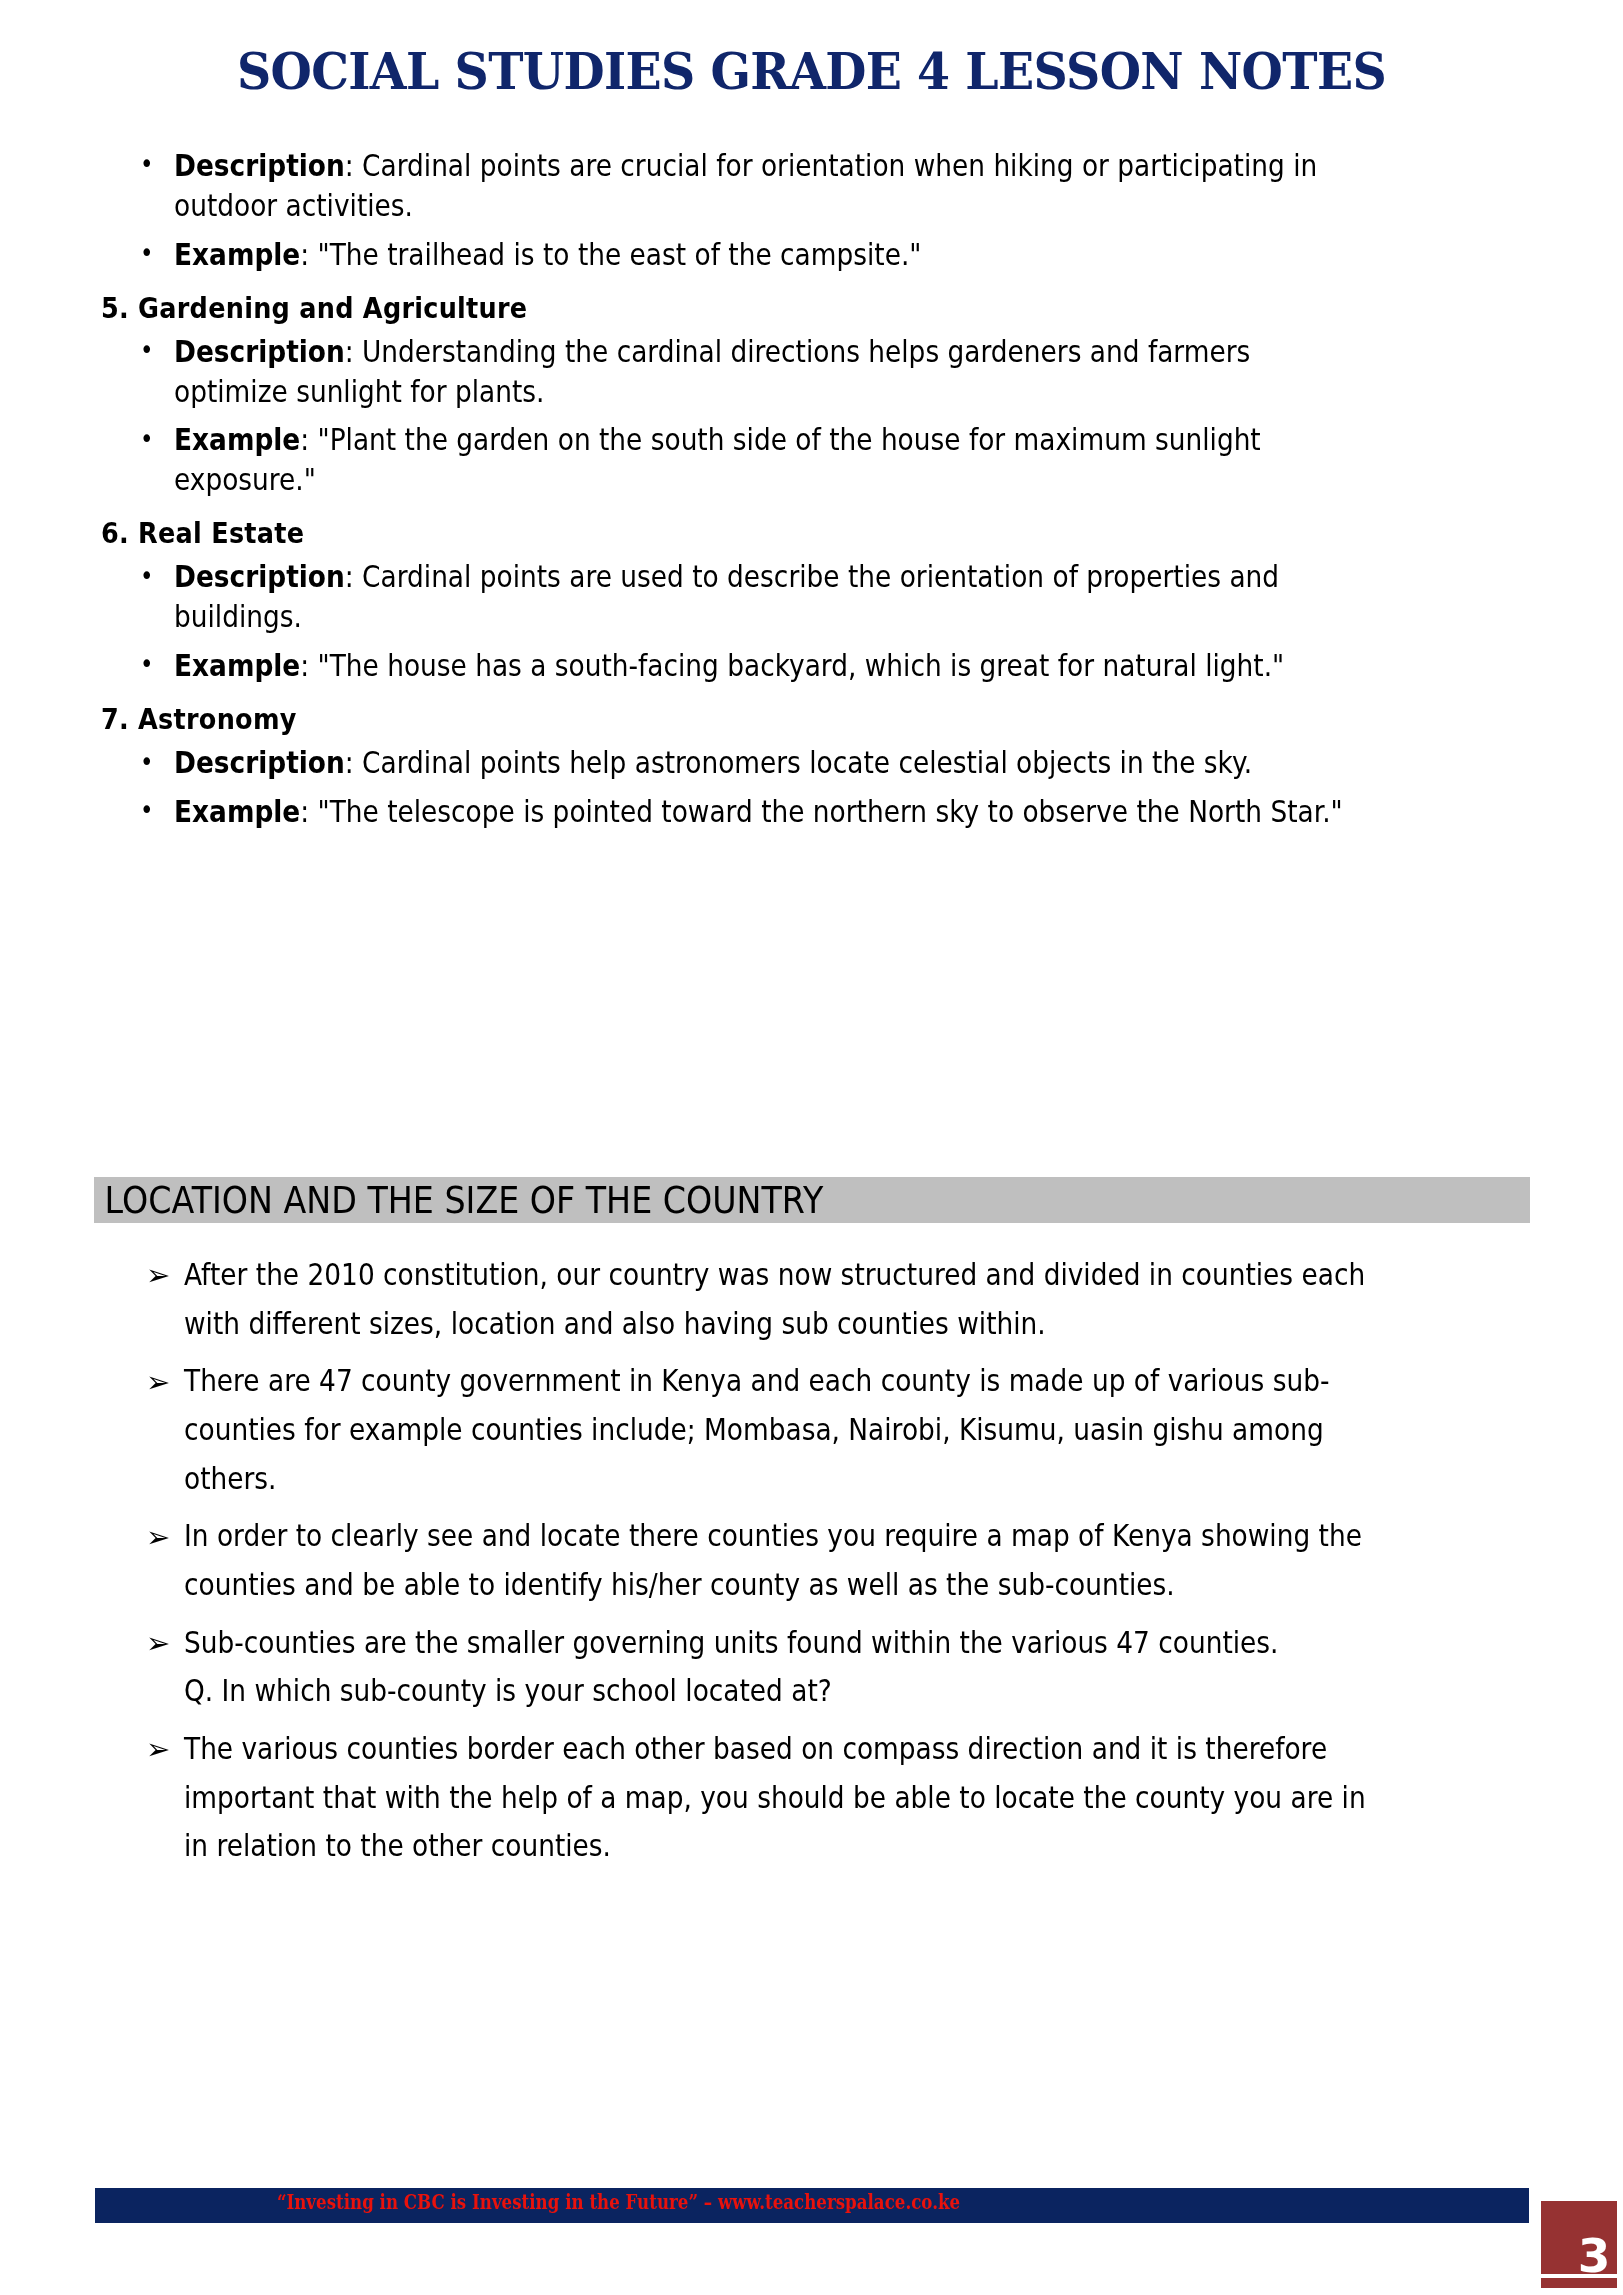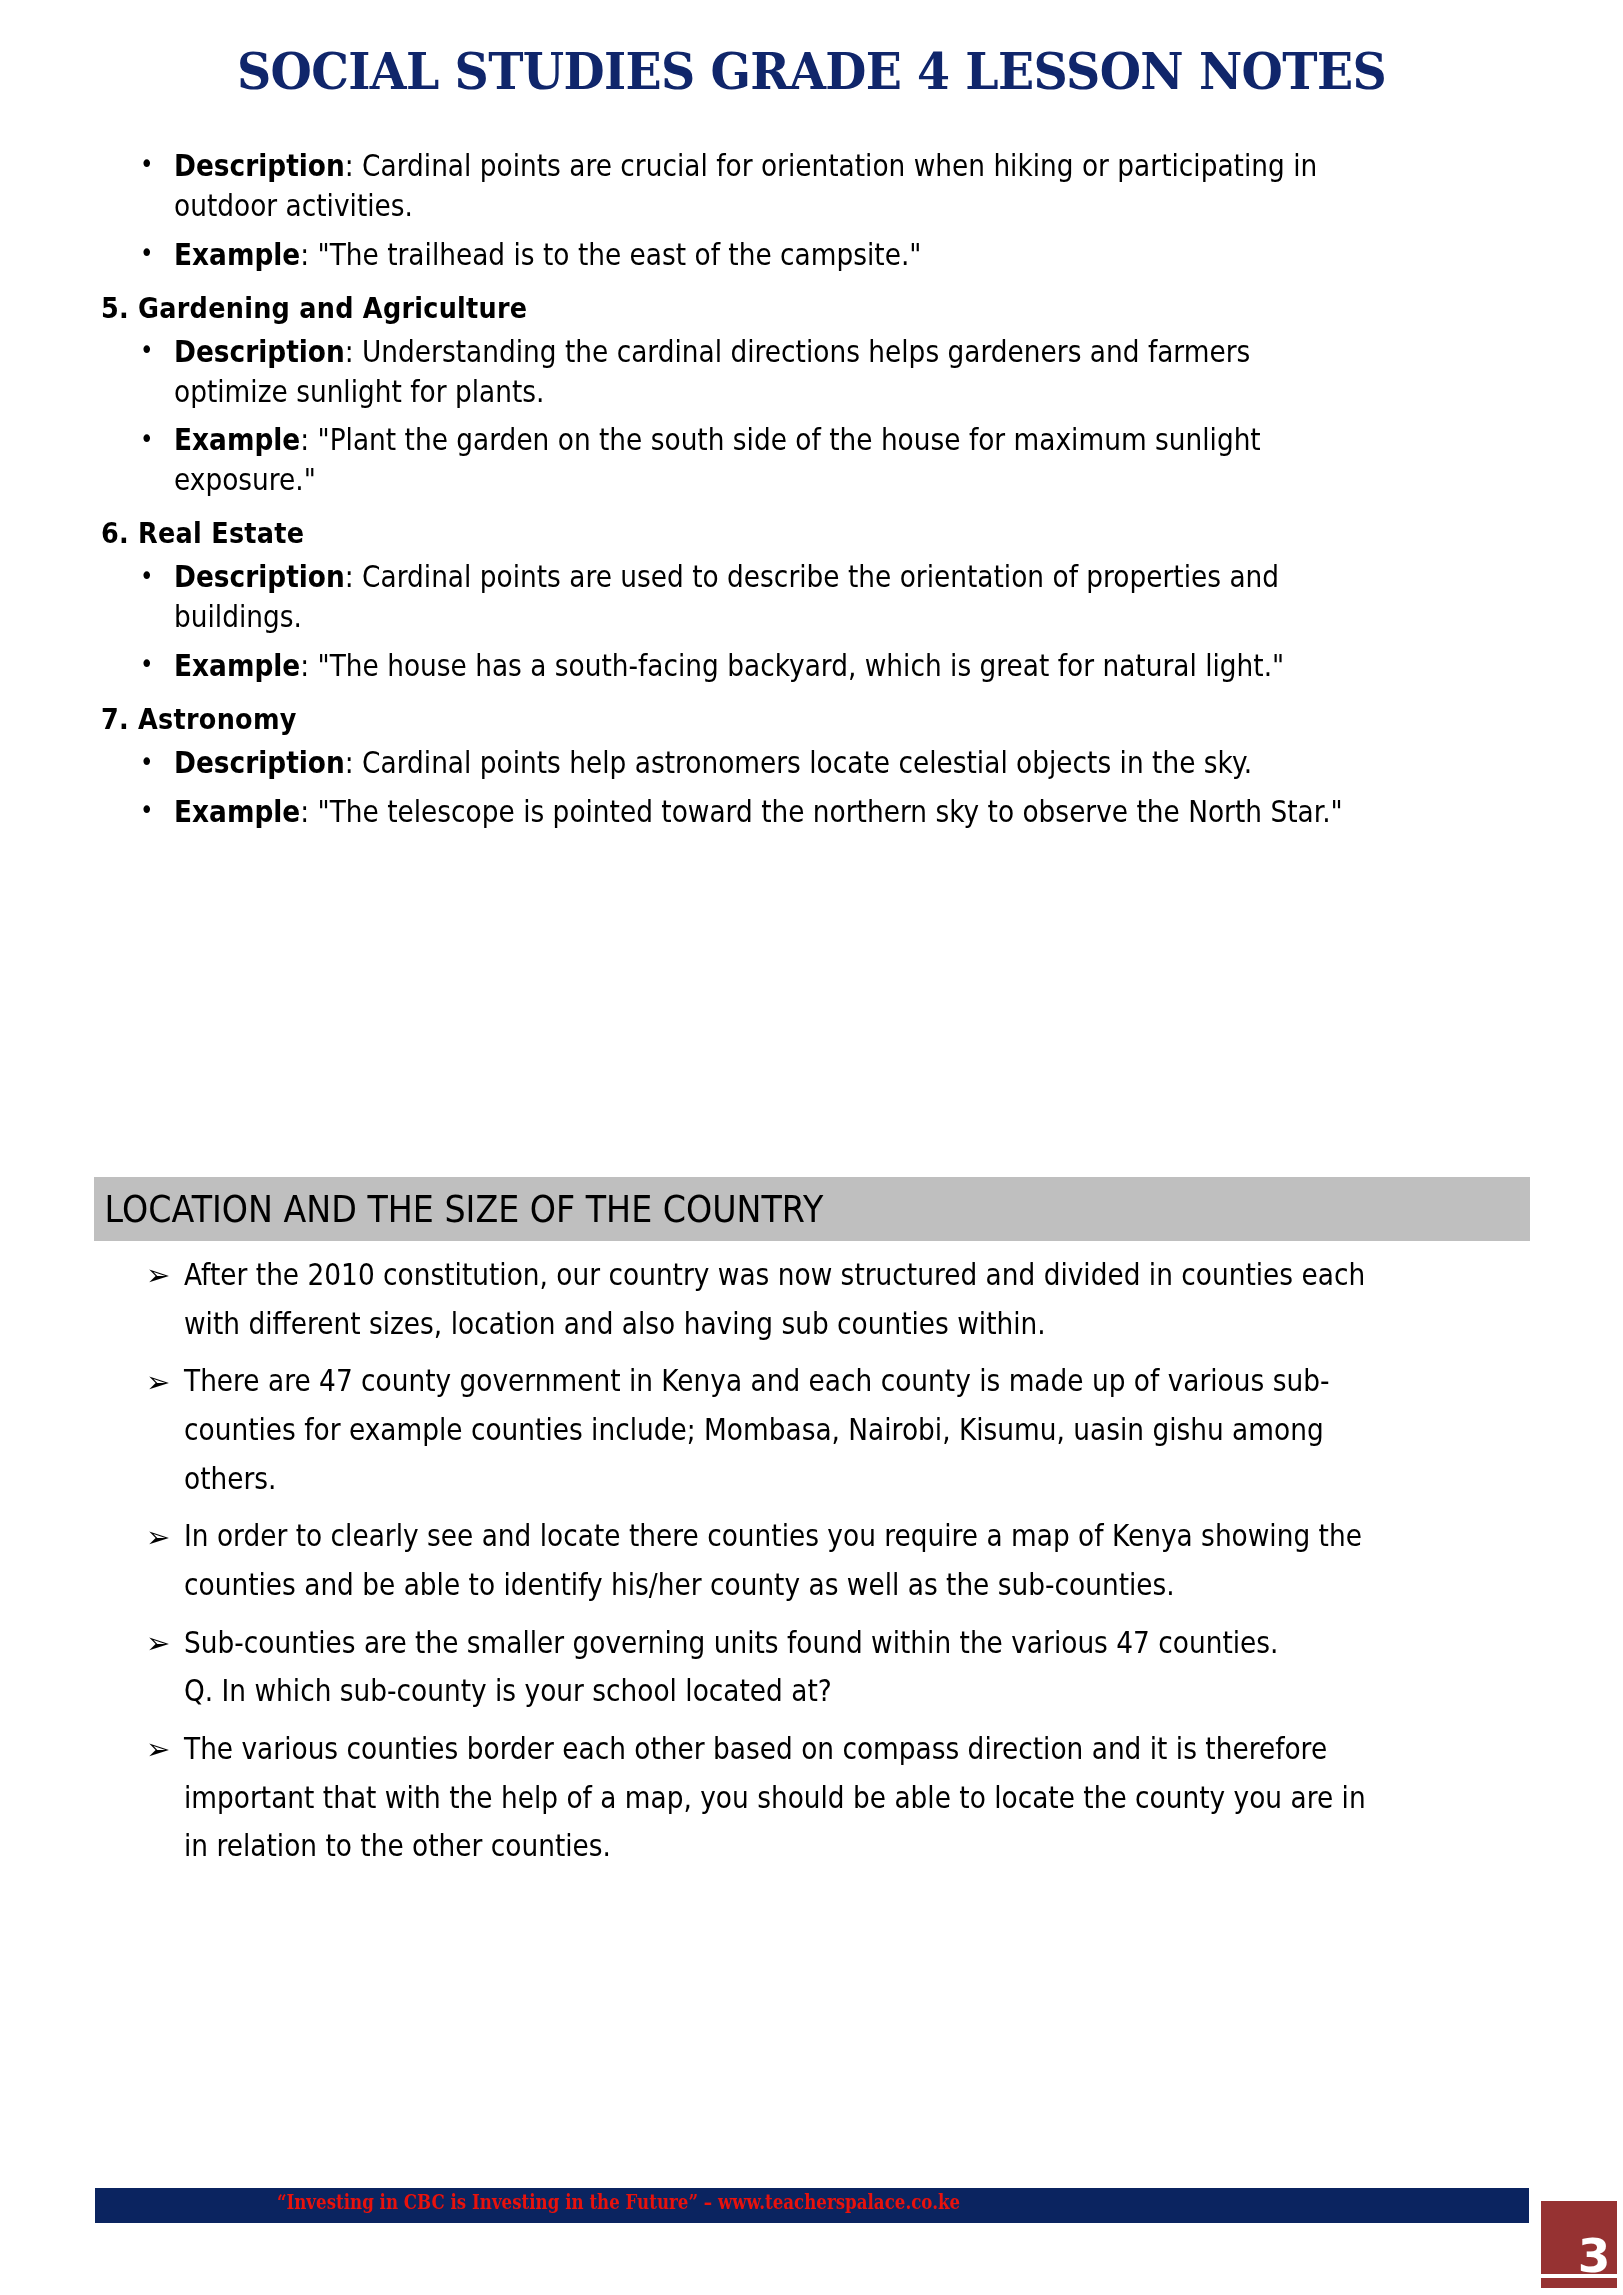--- a/index.html
+++ b/index.html
@@ -81,21 +81,21 @@
   .lbl {
     font-weight: bold;
   }
 
   
   .section-banner {
     position: absolute;
     left: 94px;
     top: 1177px;
     width: 1436px;
-    height: 64px;
+    height: 46px;
     background: #bfbfbf;
     display: flex;
     align-items: center;
   }
   .section-banner .section-title {
     font-family: "DejaVu Sans", sans-serif;
     font-size: 37px;
     font-weight: normal;
     color: #000000;
     padding-left: 11.8px;

